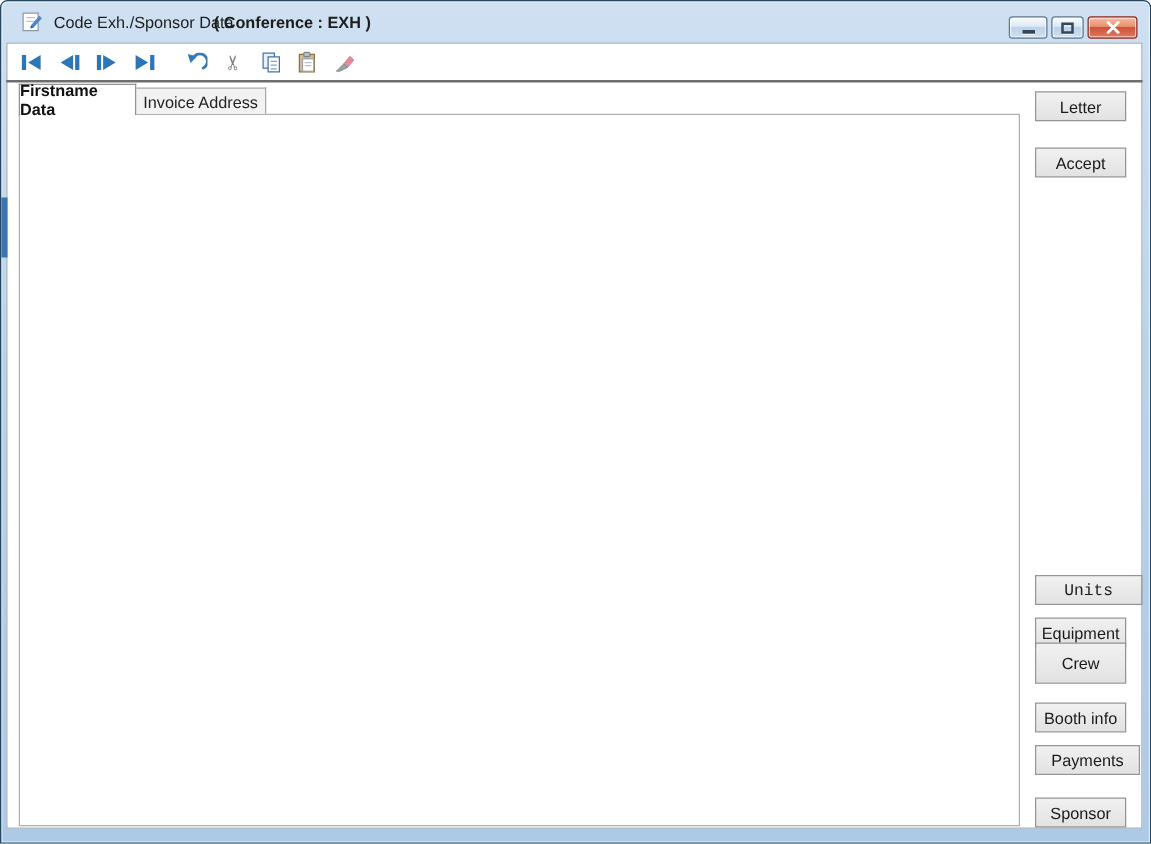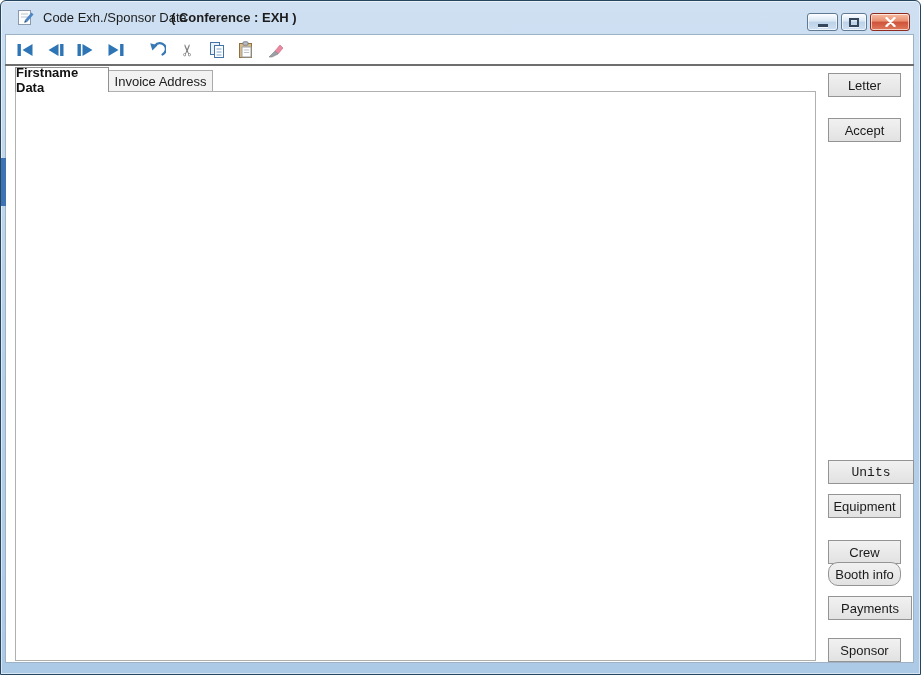--- a/index.html
+++ b/index.html
@@ -266,18 +266,18 @@
   <span class="lbl" style="left:555px;top:612px;">Last Mutation Date :</span>
   <span class="val red valr" style="top:612px;">09/09/2019</span>
 
   <span class="lbl" style="left:555px;top:637px;">Last Invoice :</span>
   <span class="val red valr" style="top:637px;">/ /</span>
 
   <button class="btn" style="left:827px;top:72px;width:73px;height:24px;">Letter</button>
   <button class="btn" style="left:827px;top:117px;width:73px;height:24px;">Accept</button>
   <button class="btn" style="left:827px;top:459px;width:86px;height:24px;font-family:Liberation Mono, monospace;">Units</button>
   <button class="btn" style="left:827px;top:493px;width:73px;height:24px;">Equipment</button>
-  <button class="btn" style="left:827px;top:539px;width:73px;height:24px;">Crew</button>
-  <button class="btn" style="left:827px;top:561px;width:73px;height:24px;border-radius:10px;">Booth info</button>
+  <button class="btn" style="left:827px;top:513px;width:73px;height:33px;">Crew</button>
+  <button class="btn" style="left:827px;top:561px;width:73px;height:24px;">Booth info</button>
   <button class="btn" style="left:827px;top:595px;width:84px;height:24px;">Payments</button>
   <button class="btn" style="left:827px;top:629px;width:73px;height:24px;margin-top:8px;">Sponsor</button>
 
 </div>
 
 </body></html>

